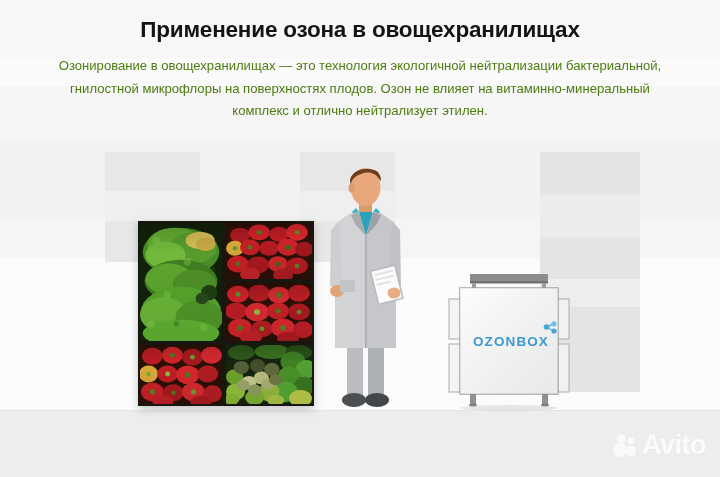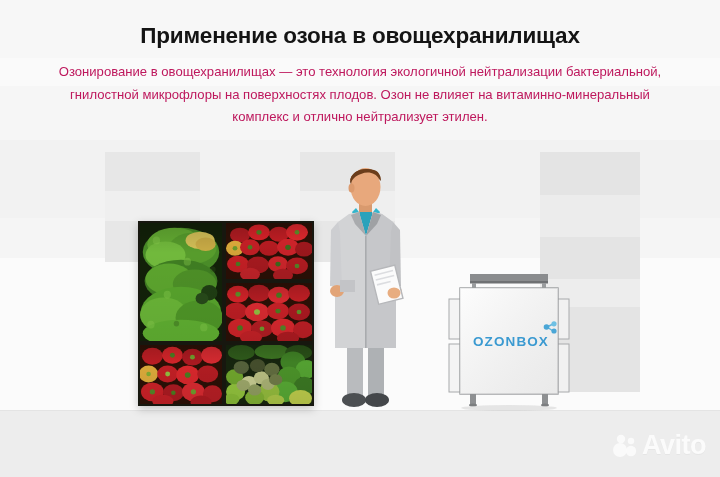--- a/index.html
+++ b/index.html
@@ -65,38 +65,38 @@
     left: 0; right: 0;
     top: 410px;
     height: 1px;
     background: #e4e4e4;
   }
 
   
   .header {
     position: absolute;
     left: 0; right: 0;
-    top: 6px;
+    top: 0;
     text-align: center;
     padding-top: 16px;
   }
   .title {
     font-size: 22.5px;
     font-weight: bold;
     color: #141414;
     letter-spacing: -0.2px;
     margin: 0;
     line-height: 1.2;
   }
   .subtitle {
     margin: 12px auto 0;
     width: 640px;
     font-size: 13.1px;
     line-height: 1.72;
-    color: #be185d;
+    color: #4d7c0f;
     text-align: center;
   }
 
   
   .crates {
     position: absolute;
     left: 138px;
     top: 221px;
     width: 176px;
     height: 185px;

